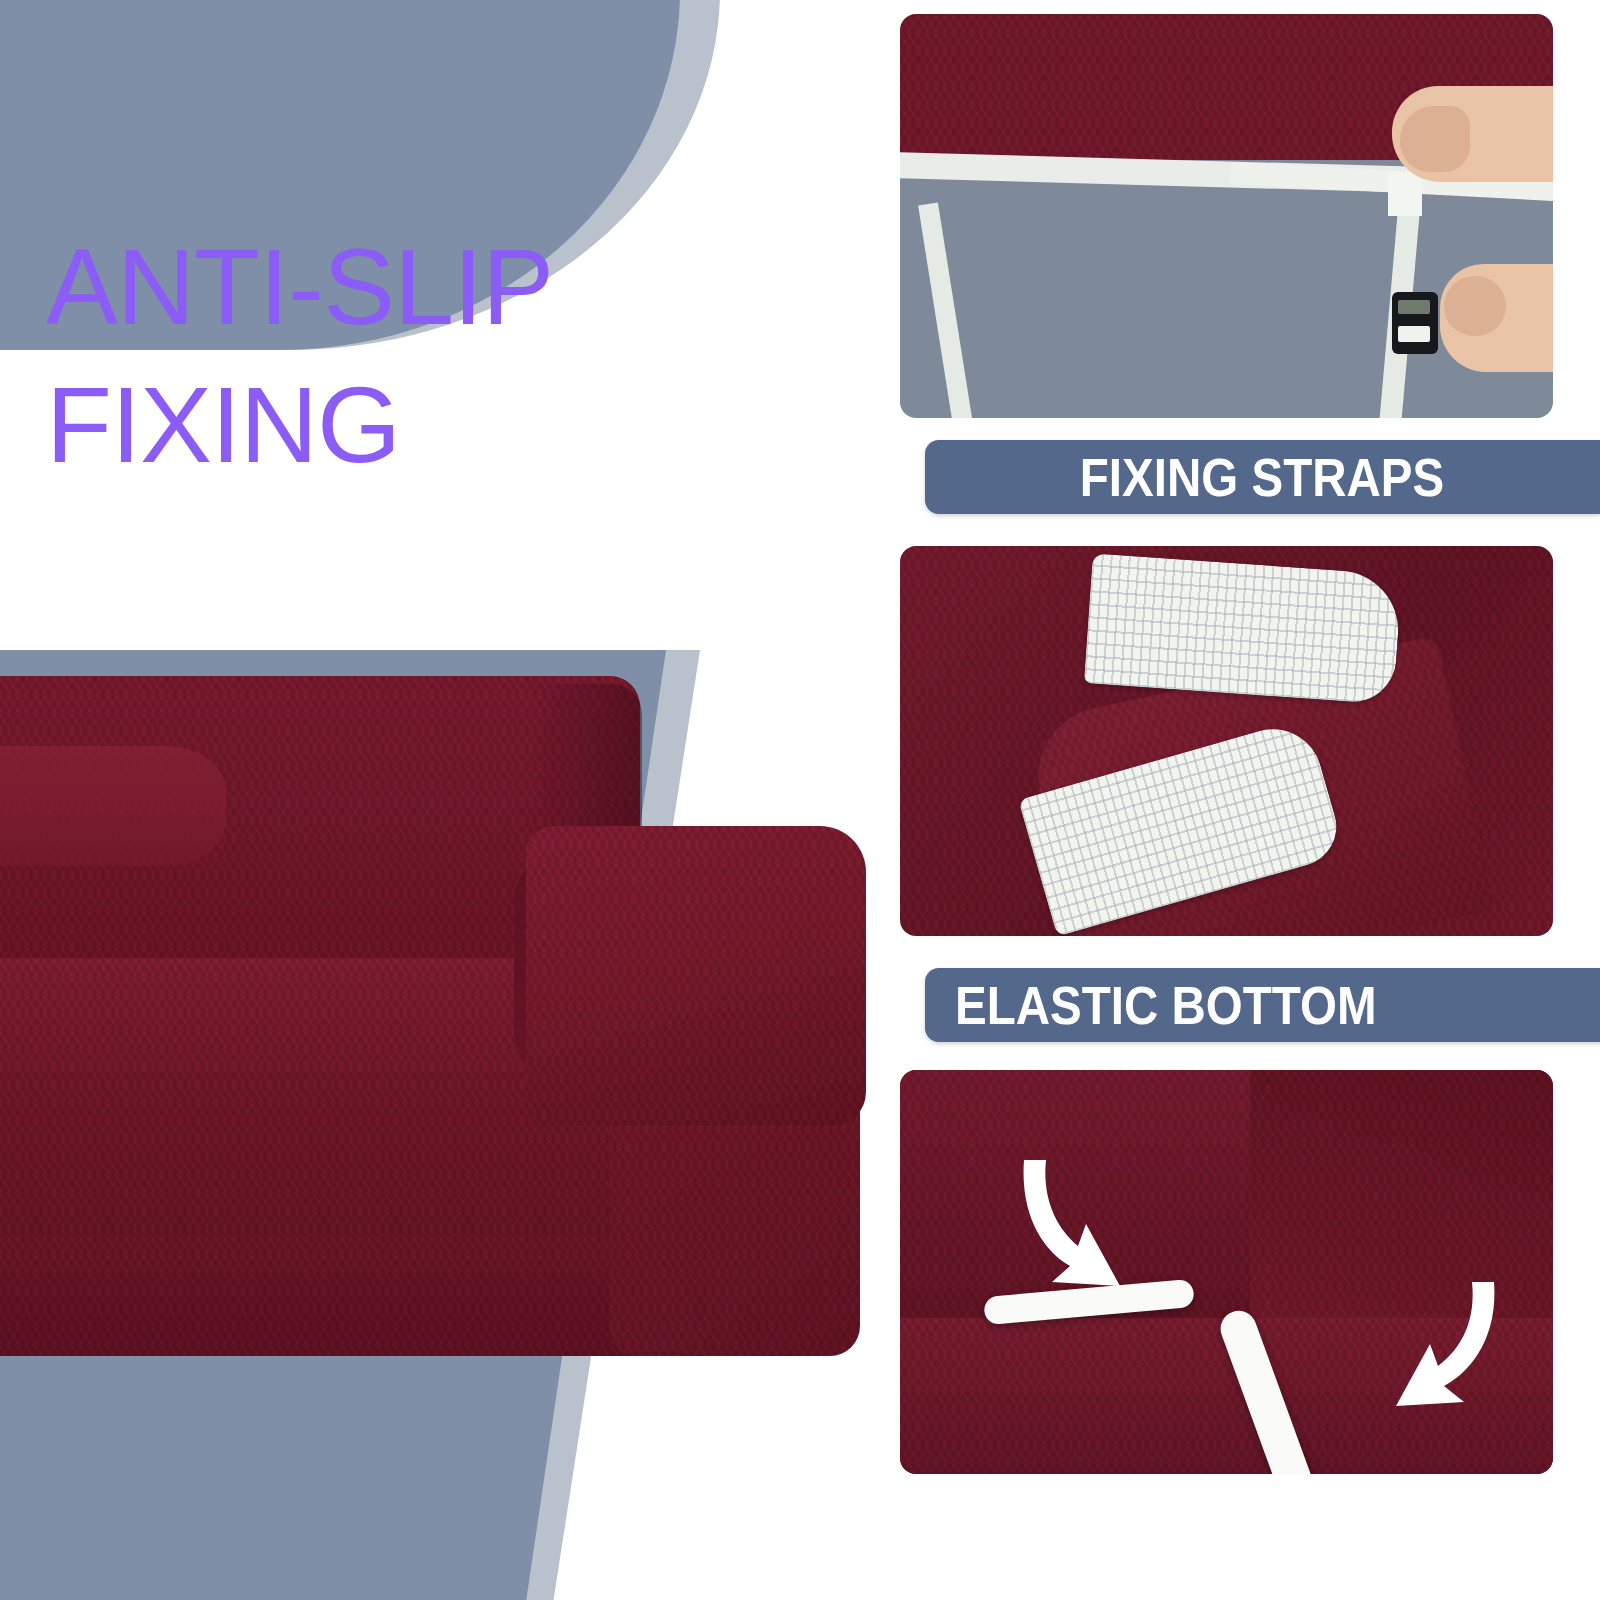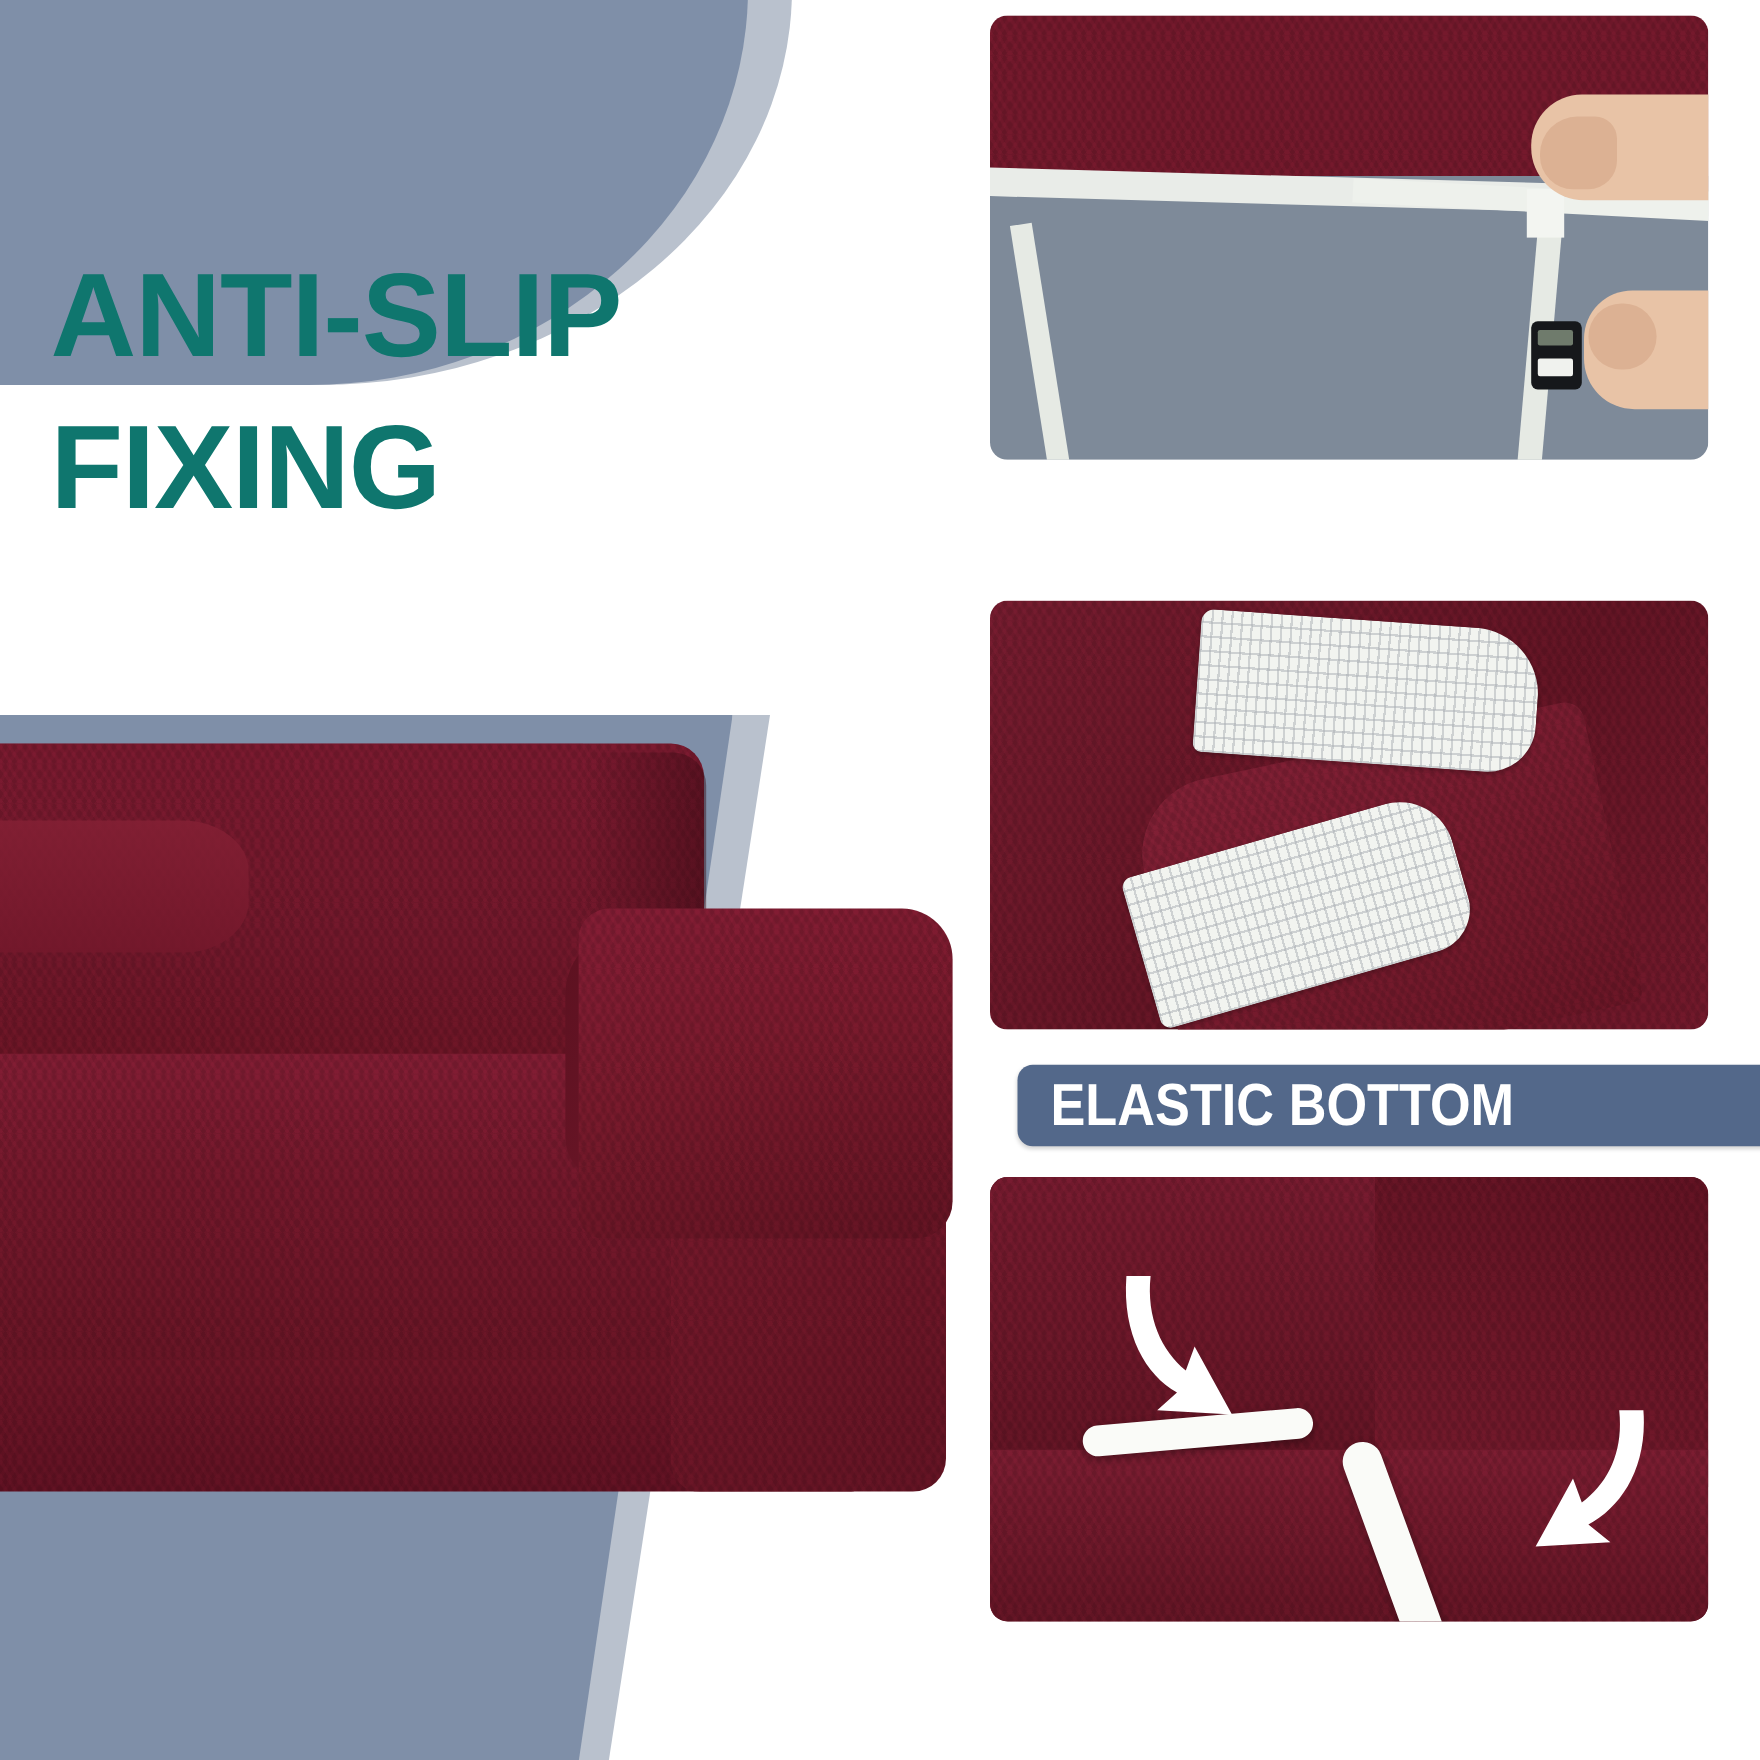--- a/index.html
+++ b/index.html
@@ -19,21 +19,21 @@
       border-bottom-right-radius:400px 360px;}
 
   #band-bottom-light{left:-40px;top:650px;width:740px;height:960px;
       border-bottom-right-radius:0;
       clip-path:polygon(0 0,100% 0,80% 100%,0 100%);}
   #band-bottom-dark{left:-40px;top:650px;width:706px;height:960px;
       clip-path:polygon(0 0,100% 0,80% 100%,0 100%);}
 
   
   #title-block{position:absolute;left:46px;top:218px;width:700px;}
-  .title-line{color:#0f766e;font-size:108px;line-height:1.28;font-weight:700;
+  .title-line{color:#8b5cf6;font-size:108px;line-height:1.28;font-weight:400;
       letter-spacing:-1px;white-space:nowrap;}
 
   
   #sofa{position:absolute;left:-90px;top:676px;width:965px;height:690px;}
   .sofa-px{position:absolute;background:#6d1729;}
   #sofa-back{left:0;top:0;width:730px;height:300px;border-radius:26px 30px 0 0;
      background:linear-gradient(180deg,#73182c 0%,#6b1628 60%,#651322 100%);}
   #sofa-back-shade{left:620px;top:8px;width:112px;height:292px;border-radius:0 30px 0 0;
      background:linear-gradient(90deg,rgba(60,10,20,0) 0%,rgba(50,8,16,.45) 100%);}
   #sofa-arm{left:616px;top:150px;width:340px;height:300px;border-radius:28px 46px 34px 22px;
@@ -183,20 +183,23 @@
     <div id="p1-tab"></div>
     <div id="p1-hand-a"></div>
     <div id="p1-hand-a2"></div>
     <div id="p1-hand-b"></div>
     <div id="p1-hand-b2"></div>
     <div id="p1-buckle"></div>
     <div id="p1-buckle-slot1"></div>
     <div id="p1-buckle-slot2"></div>
   </div>
 
+  <div class="label-bar" id="label-straps">
+    <span class="label-text">FIXING STRAPS</span>
+  </div>
 
   <div class="photo" id="photo-elastic">
     <div id="p2-bg">
         <span class="weave"></span>
       </div>
     <div id="p2-fold">
         <span class="weave"></span>
       </div>
     <div class="p2-elastic" id="p2-el1"></div>
     <div class="p2-elastic" id="p2-el2"></div>

